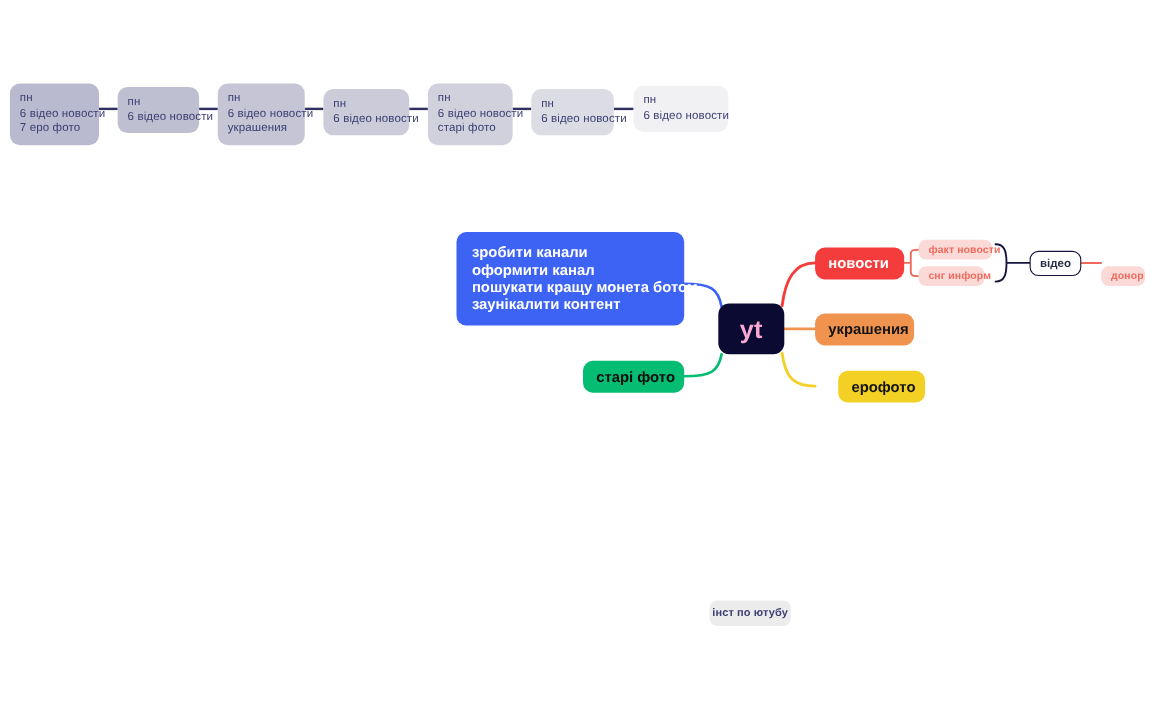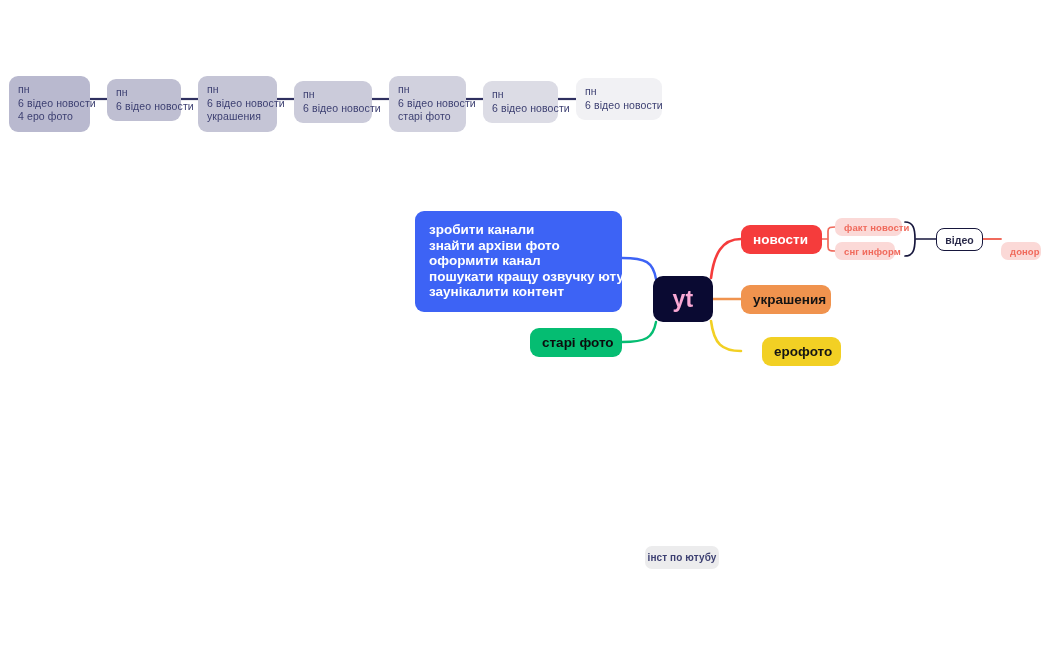--- a/index.html
+++ b/index.html
@@ -160,21 +160,21 @@
 
     <path d="M905,222 C913,222 915,228 915,239 C915,250 913,256 905,256" stroke="#16163c" stroke-width="1.7" fill="none" stroke-linecap="round"></path>
     <line x1="916" y1="239" x2="936" y2="239" stroke="#16163c" stroke-width="1.7" stroke-linecap="round"></line>
 
     <line x1="983" y1="239" x2="1001" y2="239" stroke="#f06a5c" stroke-width="1.8" stroke-linecap="round"></line>
   </svg>
 
   <div class="node tl" style="left: 9px; top: 76px; width: 81px; min-height: 46px; background: rgb(185, 185, 207);">
     <span class="ln">пн</span>
     <span class="ln">6 відео новости</span>
-    <span class="ln">4 еро фото</span>
+    <span class="ln">7 еро фото</span>
   </div>
 
   <div class="node tl" style="left: 107px; top: 79px; width: 74px; min-height: 40px; background: rgb(191, 191, 210);">
     <span class="ln">пн</span>
     <span class="ln">6 відео новости</span>
   </div>
 
   <div class="node tl" style="left: 198px; top: 76px; width: 79px; min-height: 46px; background: rgb(197, 197, 214);">
     <span class="ln">пн</span>
     <span class="ln">6 відео новости</span>
@@ -197,23 +197,22 @@
     <span class="ln">6 відео новости</span>
   </div>
 
   <div class="node tl" style="left: 576px; top: 78px; width: 86px; min-height: 41px; background: rgb(241, 241, 244);">
     <span class="ln">пн</span>
     <span class="ln">6 відео новости</span>
   </div>
 
   <div class="node branch tasks" style="left:415px; top:211px; width:207px;">
     <span class="ln">зробити канали</span>
-    <span class="ln">знайти архіви фото</span>
     <span class="ln">оформити канал</span>
-    <span class="ln">пошукати кращу озвучку ютубу</span>
+    <span class="ln">пошукати кращу монета ботом</span>
     <span class="ln">заунікалити контент</span>
   </div>
 
   <div class="node hub" style="left:653px; top:276px; width:60px; height:46px;">
     <span>yt</span>
   </div>
 
   <div class="node branch red" style="left:741px; top:225px; width:81px; height:29px;">
     <span>новости</span>
   </div>

